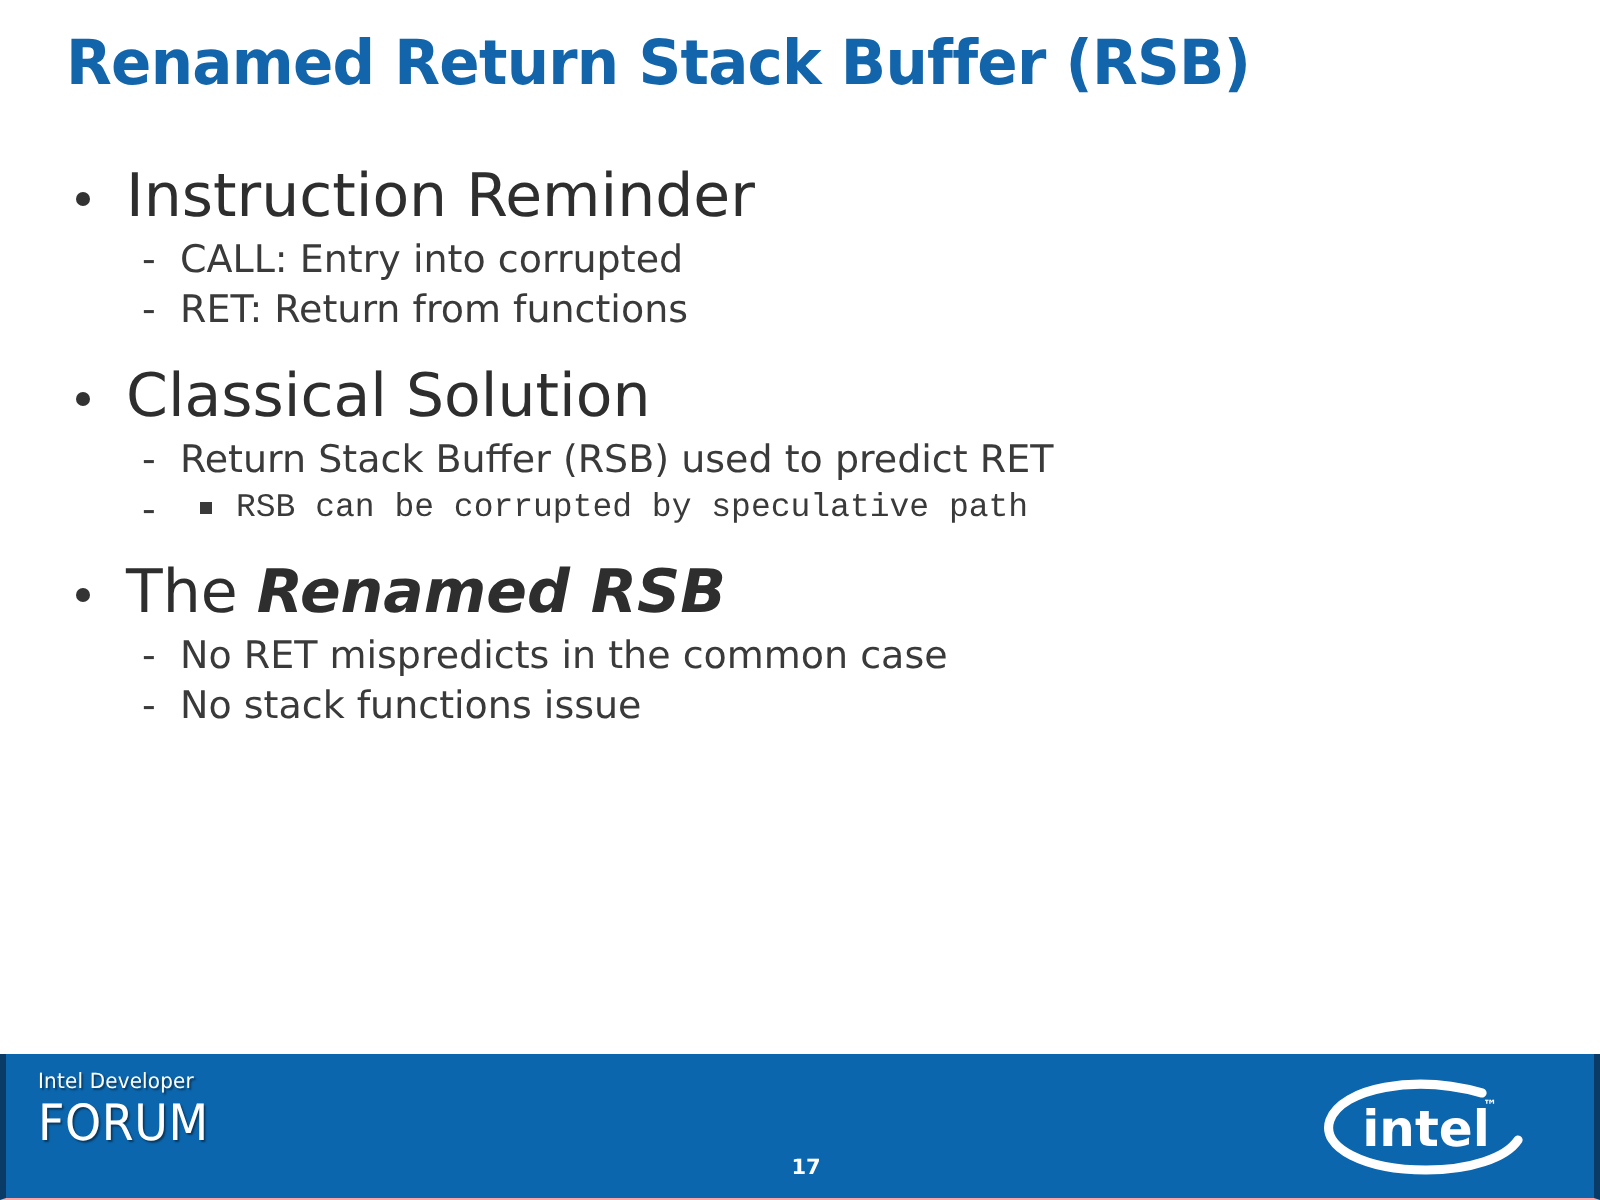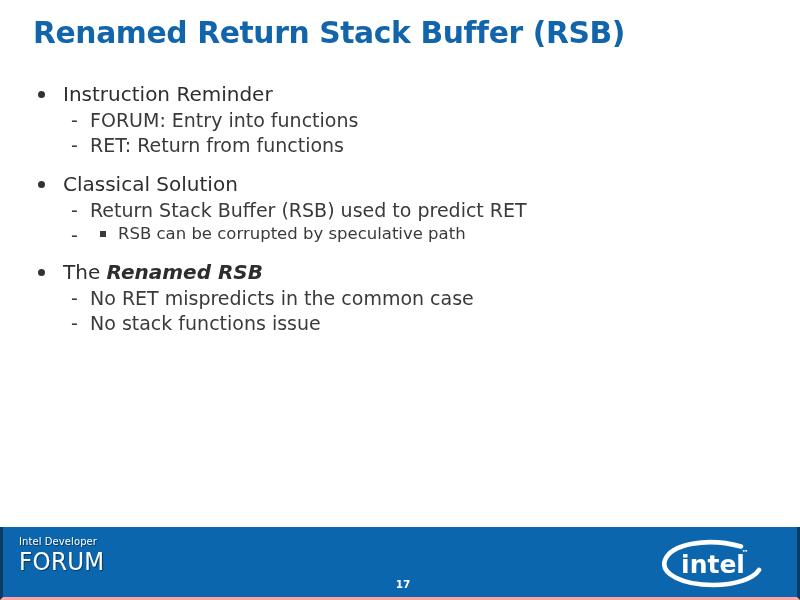--- a/index.html
+++ b/index.html
@@ -40,21 +40,21 @@
   .body-area {
     position: absolute;
     left: 0;
     top: 84px;
     width: 800px;
   }
 
   .lvl1 {
     position: relative;
     padding-left: 63px;
-    font-size: 20px;
+    font-size: 30px;
     color: #2e2e2e;
     line-height: 1.0;
     margin-bottom: 7px;
     margin-top: 0;
     white-space: nowrap;
   }
   .lvl1 .bullet {
     position: absolute;
     left: 38px;
     top: 50%;
@@ -87,20 +87,21 @@
   }
 
   .lvl3 {
     position: relative;
     padding-left: 118px;
     font-size: 16.5px;
     color: #3a3a3a;
     line-height: 1.0;
     margin-bottom: 6px;
     white-space: nowrap;
+    font-family: Liberation Mono, monospace;
   }
   .lvl3 .sq {
     position: absolute;
     left: 100px;
     top: 50%;
     width: 6px;
     height: 6px;
     margin-top: -3px;
     background: #3a3a3a;
   }
@@ -110,21 +111,21 @@
   
   .footer {
     position: absolute;
     left: 0;
     top: 527px;
     width: 800px;
     height: 73px;
     background: #0c66ad;
     border-left: 3px solid #0a3a66;
     border-right: 3px solid #0a3a66;
-    border-bottom: 3px solid #fca5a5;
+    border-bottom: 1px solid #fca5a5;
     box-sizing: border-box;
     overflow: hidden;
   }
   .idf-logo {
     position: absolute;
     left: 16px;
     top: 9px;
     color: #ffffff;
     text-shadow: 1px 1px 1px rgba(0,0,0,0.45);
   }
@@ -173,21 +174,21 @@
   <div class="slide-title">Renamed Return Stack Buffer (RSB)</div>
 
   <div class="body-area">
 
     <div class="lvl1">
       <span class="bullet"></span>
       <span>Instruction Reminder</span>
     </div>
     <div class="lvl2">
       <span class="dash">-</span>
-      <span>FORUM: Entry into functions</span>
+      <span>CALL: Entry into corrupted</span>
     </div>
     <div class="lvl2">
       <span class="dash">-</span>
       <span>RET: Return from functions</span>
     </div>
 
     <div class="gap-sect"></div>
 
     <div class="lvl1">
       <span class="bullet"></span>

